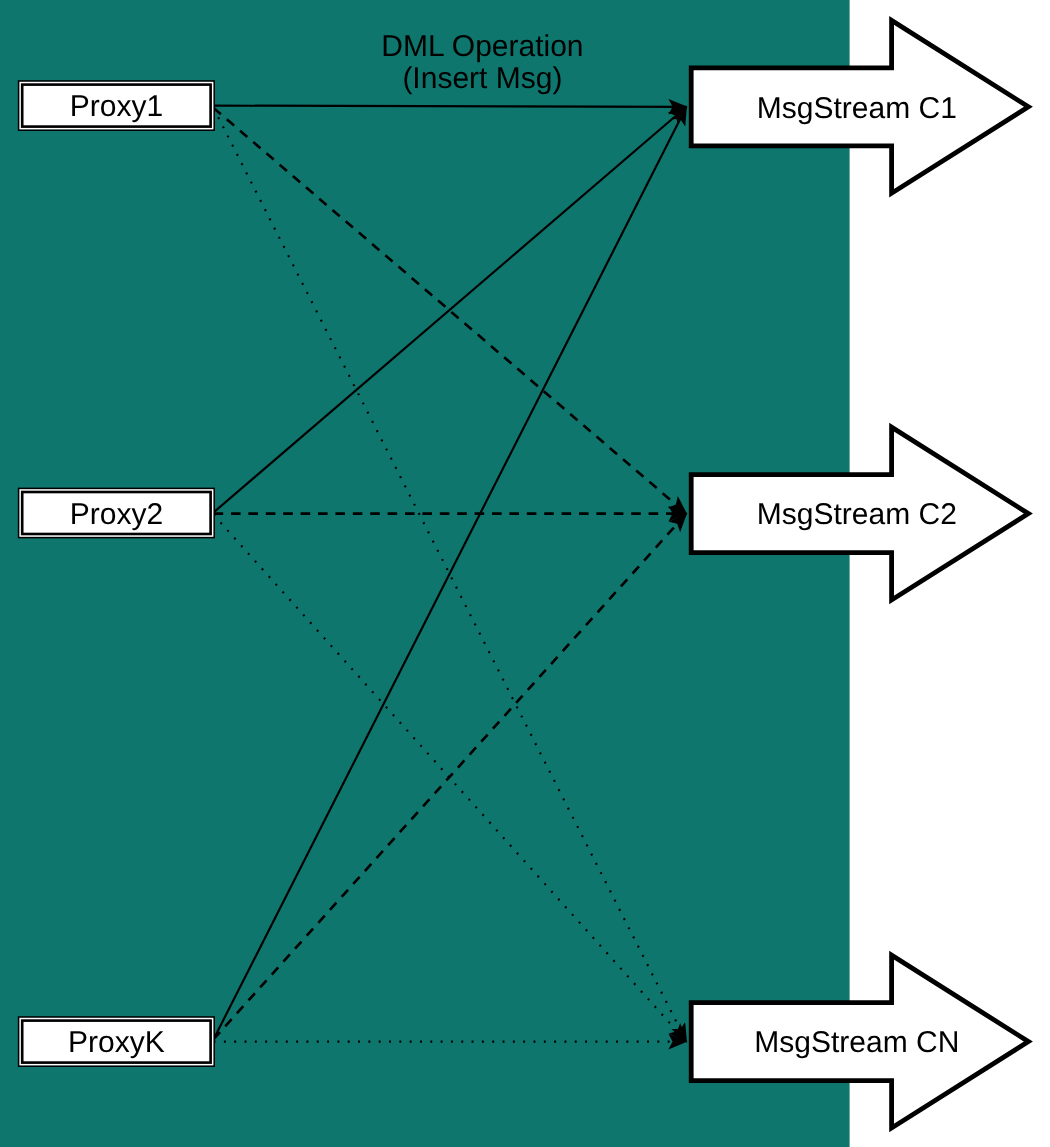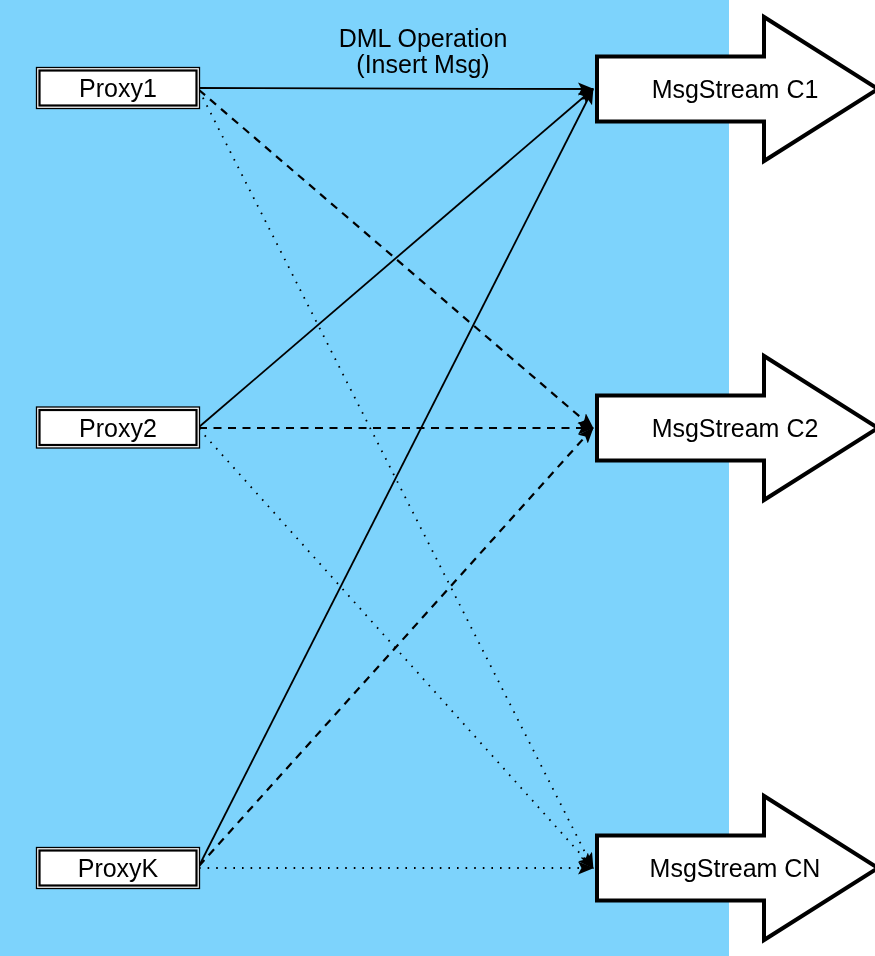--- a/index.html
+++ b/index.html
@@ -7,22 +7,21 @@
     padding: 0;
     background: #ffffff;
     width: 875px;
     height: 956px;
     overflow: hidden;
   }
   .canvas {
     position: relative;
     width: 708px;
     height: 956px;
-    background: #7dd3fc;
-    padding-left: 21px;
+    background: #0f766e;
   }
   svg text {
     font-family: "Liberation Sans", "DejaVu Sans", sans-serif;
     fill: #000000;
   }
   .node-label {
     font-size: 25px;
     text-anchor: middle;
   }
   .title-label {

